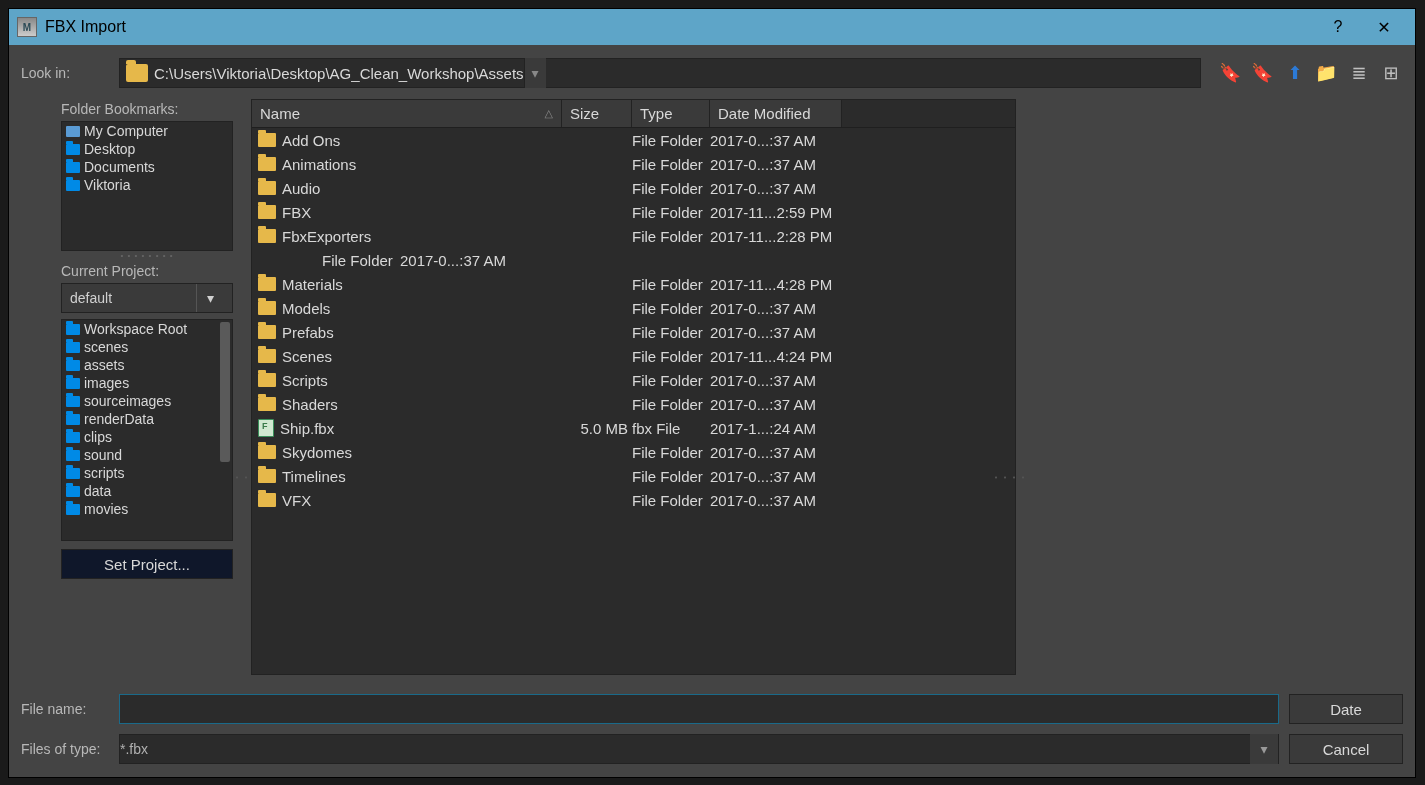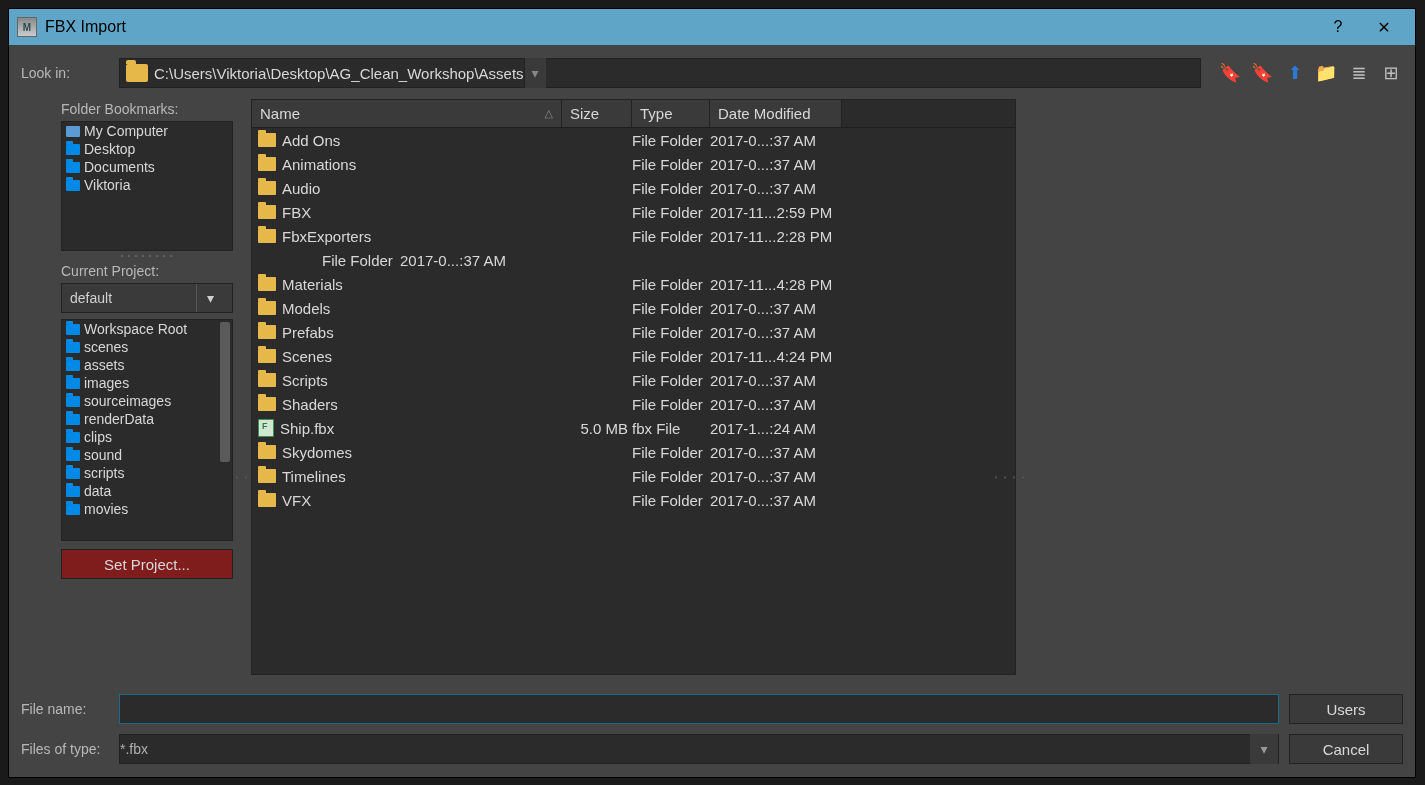--- a/index.html
+++ b/index.html
@@ -29,21 +29,21 @@
 .bm-icon { width:14px; height:11px; background:#008ae6; border-radius:1px; position:relative; }
 .bm-icon::before { content:""; position:absolute; top:-3px; left:0; width:7px; height:3px; background:#008ae6; border-radius:1px 1px 0 0; }
 .bm-icon.computer { background:#5a9bd4; }
 .bm-icon.computer::before { display:none; }
 .resize-handle { height:6px; background:transparent; text-align:center; font-size:8px; color:#666; letter-spacing:1px; }
 .proj-select { height:30px; background:#3a3a3a; border:1px solid #222; display:flex; align-items:center; padding:0 8px; color:#d0d0d0; font-size:14px; margin-bottom:6px; }
 .proj-select .dd { margin-left:auto; width:28px; height:100%; display:flex; align-items:center; justify-content:center; border-left:1px solid #555; }
 .ws-box { height:222px; position:relative; overflow:hidden; }
 .ws-scroll { position:absolute; right:2px; top:2px; bottom:2px; width:10px; background:#2b2b2b; }
 .ws-thumb { position:absolute; top:0; right:0; width:10px; height:140px; background:#5a5a5a; border-radius:2px; }
-.set-proj-btn { height:30px; background:#7f1d1d; border:1px solid #222; color:#d8d8d8; font-size:15px; display:flex; align-items:center; justify-content:center; cursor:pointer; margin-top:8px; }
+.set-proj-btn { height:30px; background:#0f172a; border:1px solid #222; color:#d8d8d8; font-size:15px; display:flex; align-items:center; justify-content:center; cursor:pointer; margin-top:8px; }
 .file-panel { flex:1; display:flex; }
 .grip { width:12px; background:transparent; text-align:center; color:#555; font-size:8px; writing-mode:vertical-rl; padding-top:180px; }
 .file-box { flex:1; background:#2b2b2b; border:1px solid #222; display:flex; flex-direction:column; max-width:765px; }
 .file-header { height:28px; display:flex; border-bottom:1px solid #1f1f1f; }
 .fh { background:#3a3a3a; border-right:1px solid #222; display:flex; align-items:center; padding:0 8px; color:#d8d8d8; font-size:15px; }
 .fh-name { flex:0 0 310px; justify-content:space-between; }
 .fh-size { flex:0 0 70px; }
 .fh-type { flex:0 0 78px; }
 .fh-date { flex:0 0 132px; }
 .sort-arrow { color:#888; font-size:11px; }
@@ -334,21 +334,21 @@
             </div>
         </div>
         <div class="grip">•<br>•<br>•<br>•</div>
       </div>
     </div>
 
     <div class="bottom">
       <div class="bottom-row">
         <div class="lbl">File name:</div>
         <input class="text-input" value="" style="">
-        <div class="action-btn">Users</div>
+        <div class="action-btn">Date</div>
       </div>
       <div class="bottom-row">
         <div class="lbl">Files of type:</div>
         <div class="dd-input">
           <span>*.fbx</span>
           <div class="dd">▾</div>
         </div>
         <div class="action-btn">Cancel</div>
       </div>
     </div>

